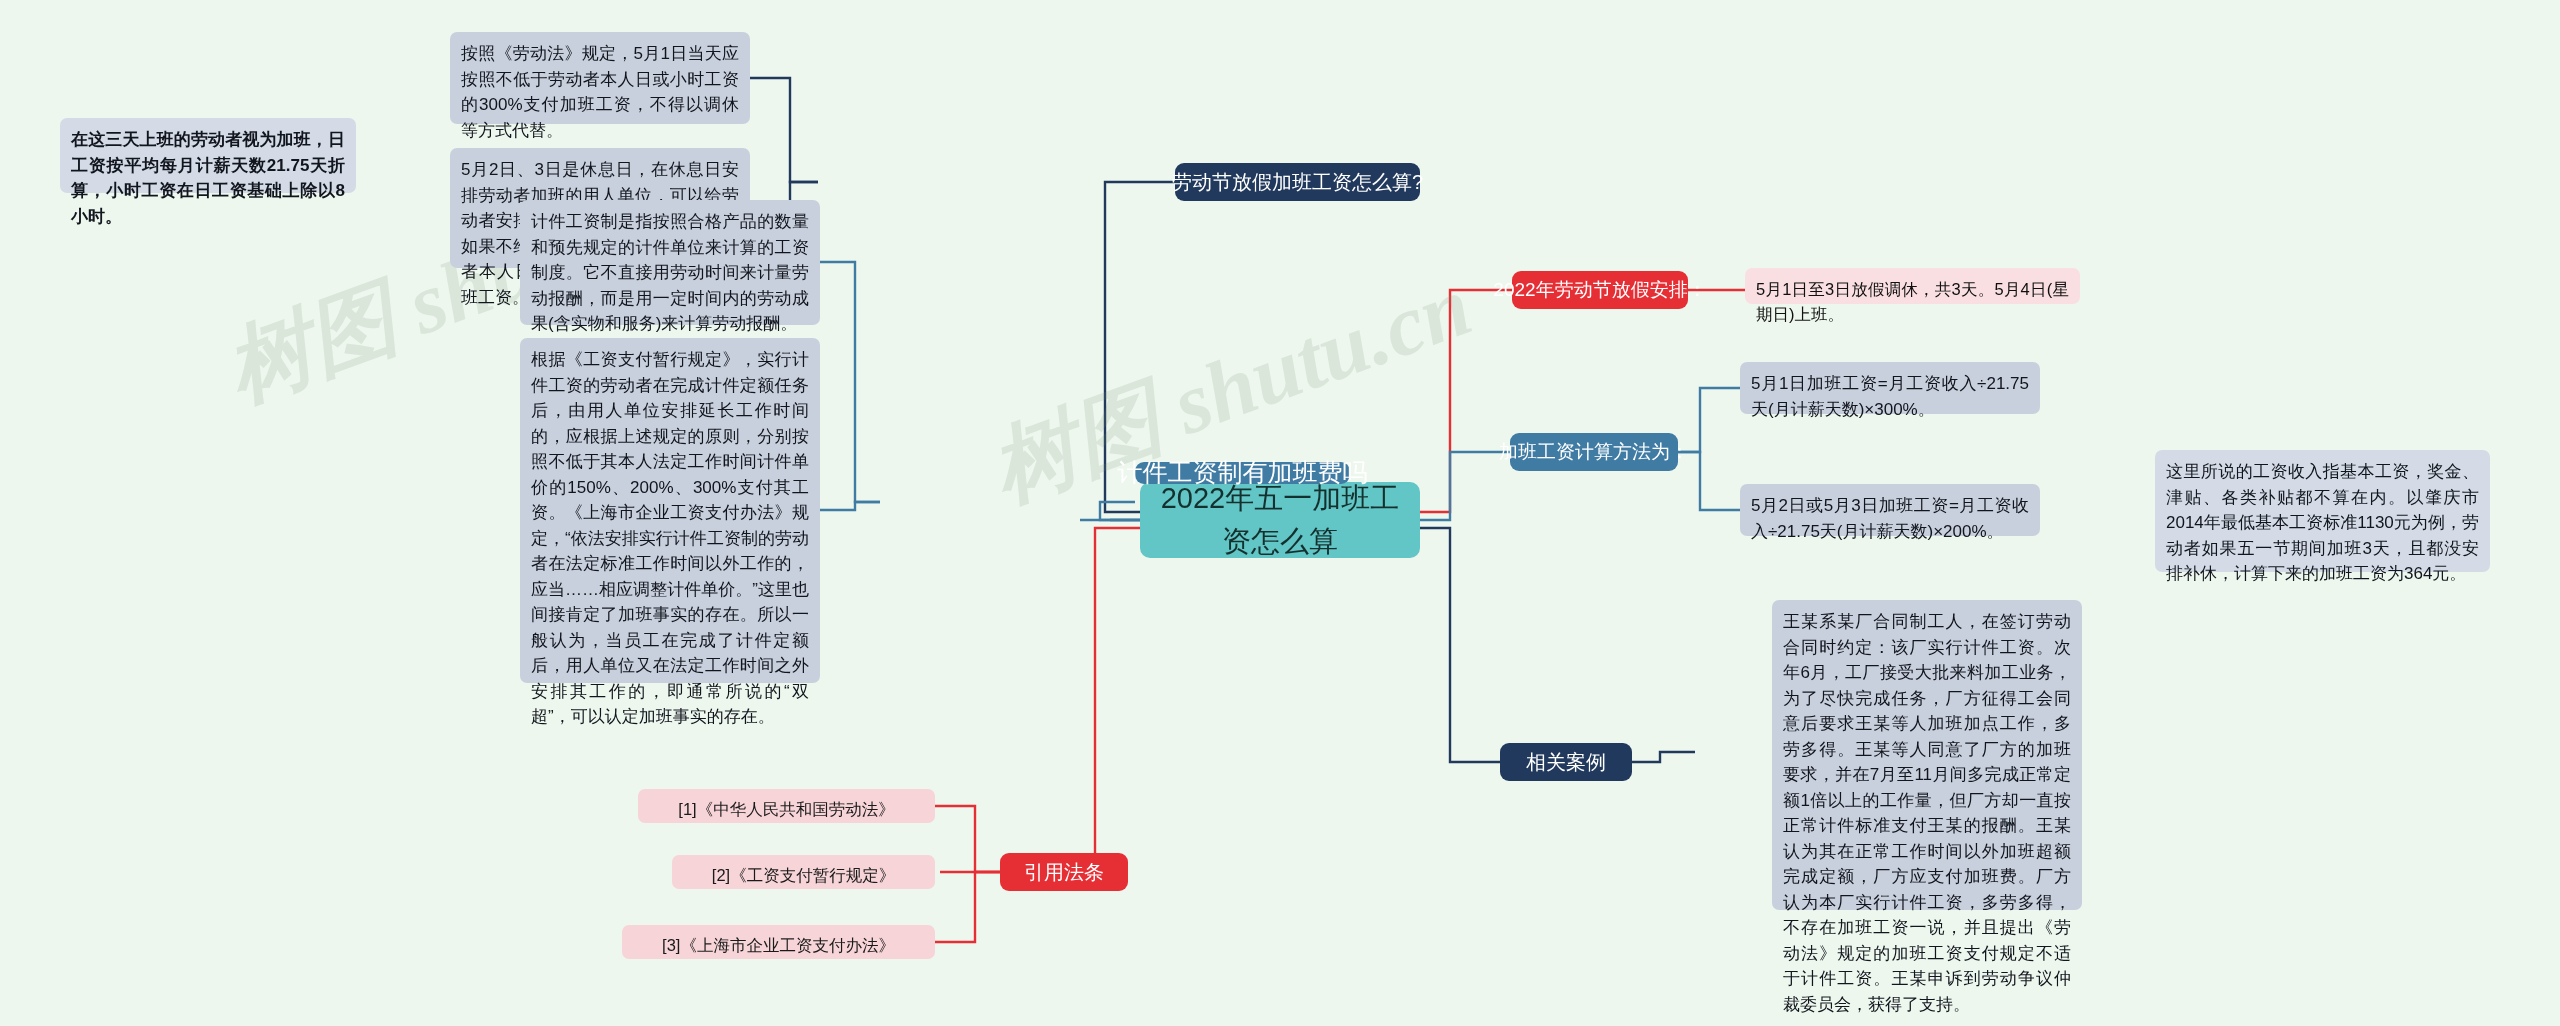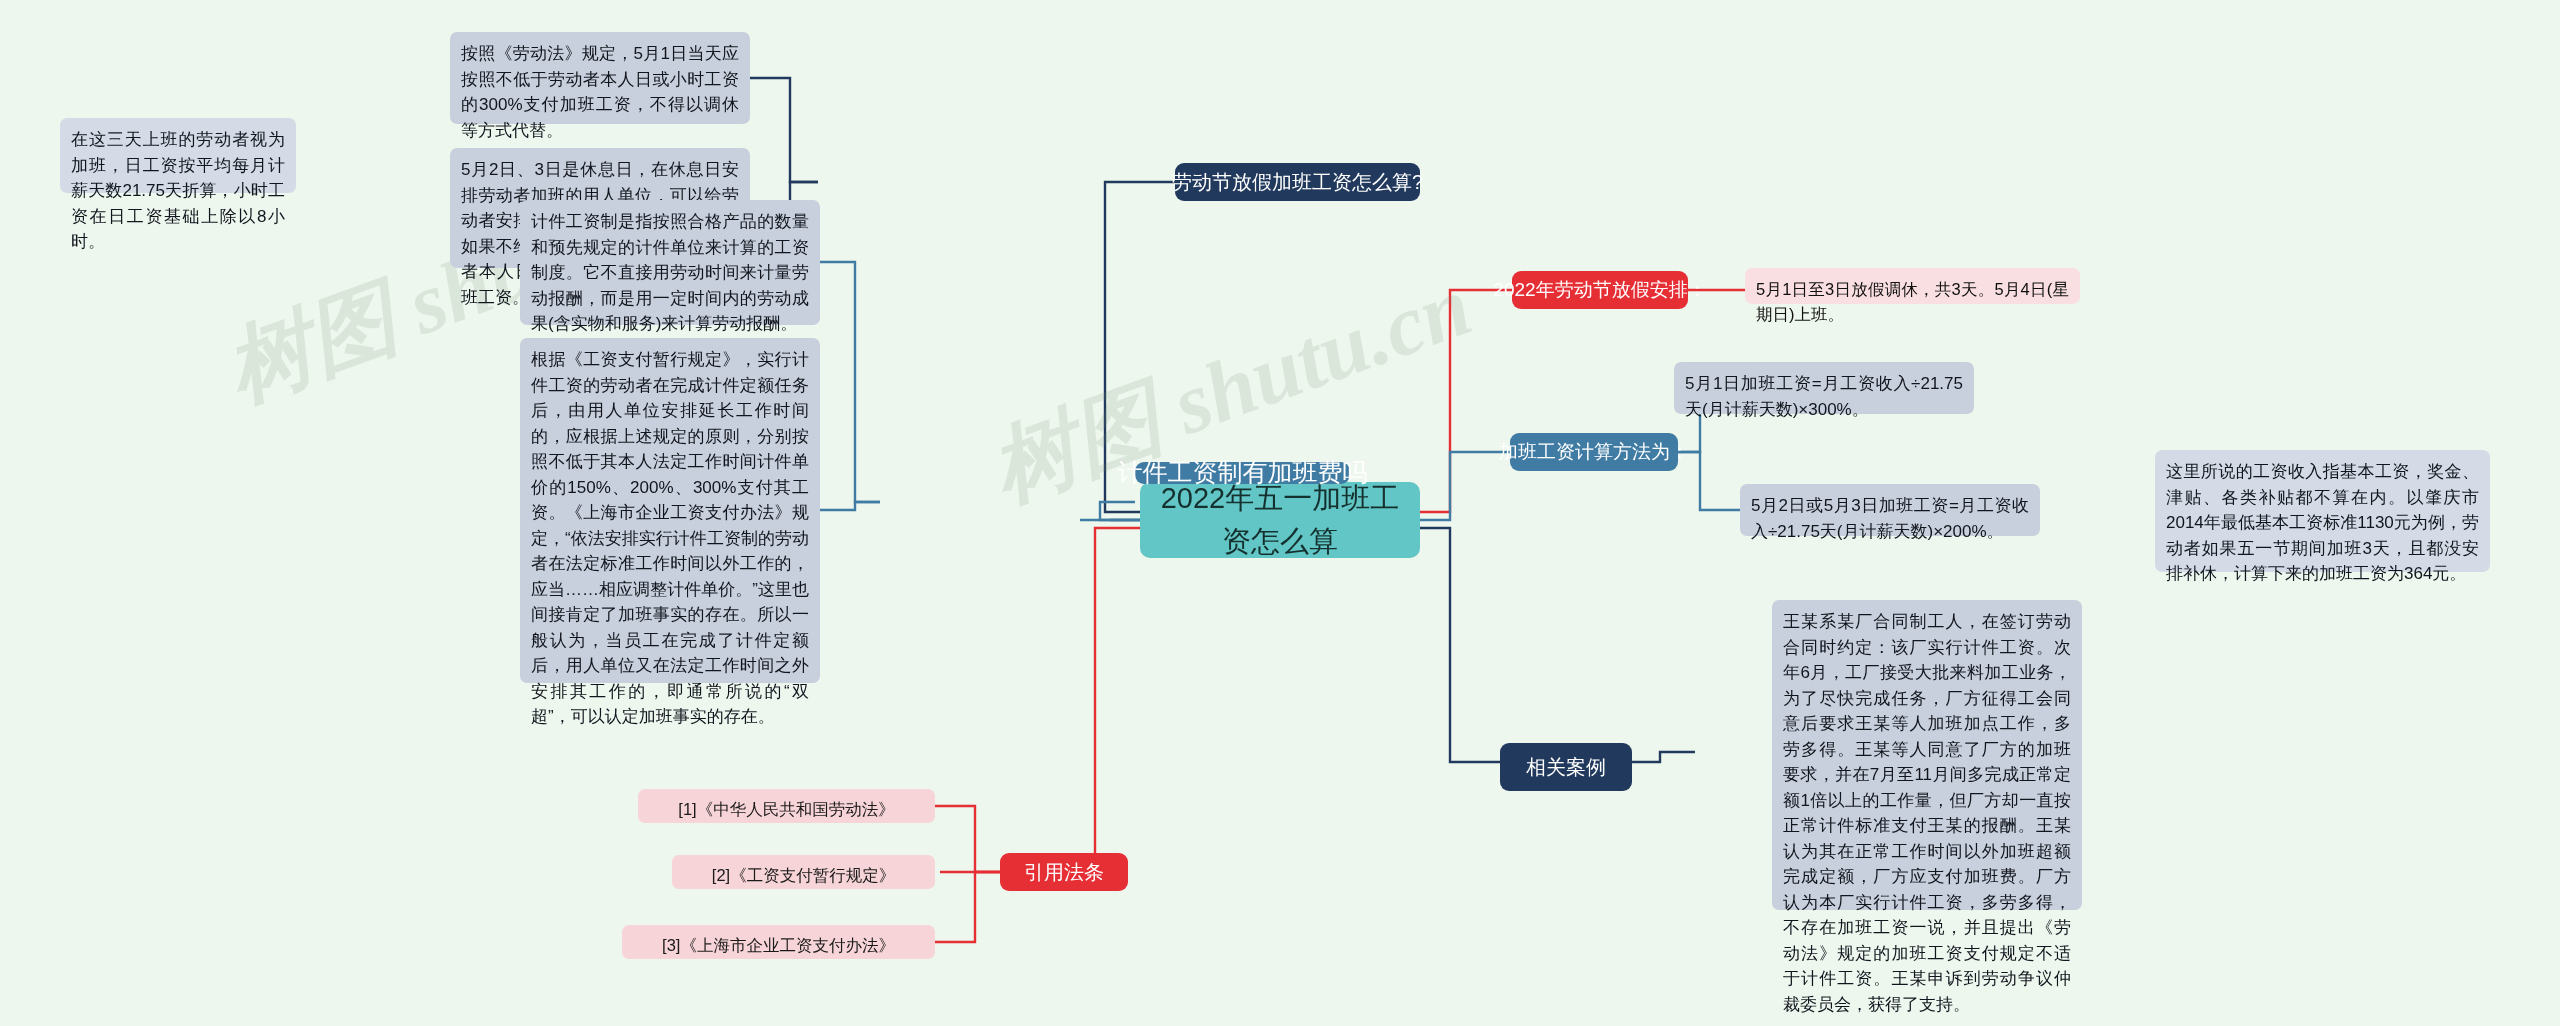--- a/index.html
+++ b/index.html
@@ -161,21 +161,21 @@
   <div class="wm" style="left:980px; top:330px; font-size:86px; transform:rotate(-20deg);">树图 shutu.cn</div>
 
   <div class="node root" style="left:1140px; top:482px; width:280px; height:76px;">2022年五一加班工资怎么算</div>
 
   <div class="node navy" style="left:1175px; top:163px; width:245px; height:38px; font-size:20px;">劳动节放假加班工资怎么算?</div>
 
   <div class="node leaf" style="left:450px; top:32px; width:300px; height:92px;">按照《劳动法》规定，5月1日当天应按照不低于劳动者本人日或小时工资的300%支付加班工资，不得以调休等方式代替。</div>
 
   <div class="node leaf" style="left:450px; top:148px; width:300px; height:120px;">5月2日、3日是休息日，在休息日安排劳动者加班的用人单位，可以给劳动者安排补休，可不支付加班工资，如果不给补休，则应按照不低于劳动者本人日或小时工资的200%支付加班工资。</div>
 
-  <div class="node leaf light" style="left:60px; top:118px; width:236px; height:75px;">在这三天上班的劳动者视为加班，日工资按平均每月计薪天数21.75天折算，小时工资在日工资基础上除以8小时。</div>
+  <div class="node leaf light" style="left:60px; top:118px; width:296px; height:75px;font-weight:bold;">在这三天上班的劳动者视为加班，日工资按平均每月计薪天数21.75天折算，小时工资在日工资基础上除以8小时。</div>
 
   <div class="node steel" style="left:1135px; top:462px; width:215px; height:22px; font-size:25px;">计件工资制有加班费吗</div>
 
   <div class="node leaf" style="left:520px; top:200px; width:300px; height:125px;">计件工资制是指按照合格产品的数量和预先规定的计件单位来计算的工资制度。它不直接用劳动时间来计量劳动报酬，而是用一定时间内的劳动成果(含实物和服务)来计算劳动报酬。</div>
 
   <div class="node leaf" style="left:520px; top:338px; width:300px; height:345px;">根据《工资支付暂行规定》，实行计件工资的劳动者在完成计件定额任务后，由用人单位安排延长工作时间的，应根据上述规定的原则，分别按照不低于其本人法定工作时间计件单价的150%、200%、300%支付其工资。《上海市企业工资支付办法》规定，“依法安排实行计件工资制的劳动者在法定标准工作时间以外工作的，应当……相应调整计件单价。”这里也间接肯定了加班事实的存在。所以一般认为，当员工在完成了计件定额后，用人单位又在法定工作时间之外安排其工作的，即通常所说的“双超”，可以认定加班事实的存在。</div>
 
   <div class="node red" style="left:1000px; top:853px; width:128px; height:38px; font-size:20px;">引用法条</div>
 
   <div class="node pink" style="left:638px; top:789px; width:297px; height:34px;">[1]《中华人民共和国劳动法》</div>
@@ -183,23 +183,23 @@
   <div class="node pink" style="left:672px; top:855px; width:263px; height:34px;">[2]《工资支付暂行规定》</div>
 
   <div class="node pink" style="left:622px; top:925px; width:313px; height:34px;">[3]《上海市企业工资支付办法》</div>
 
   <div class="node red" style="left:1512px; top:271px; width:176px; height:38px; font-size:19px;">2022年劳动节放假安排：</div>
 
   <div class="node pinkbig" style="left:1745px; top:268px; width:335px; height:36px;">5月1日至3日放假调休，共3天。5月4日(星期日)上班。</div>
 
   <div class="node steel" style="left:1510px; top:433px; width:168px; height:38px; font-size:19px;">加班工资计算方法为：</div>
 
-  <div class="node leaf" style="left:1674px; top:362px; width:300px; height:52px;">5月1日加班工资=月工资收入÷21.75天(月计薪天数)×300%。</div>
+  <div class="node leaf" style="left:1740px; top:362px; width:300px; height:52px;">5月1日加班工资=月工资收入÷21.75天(月计薪天数)×300%。</div>
 
   <div class="node leaf" style="left:1740px; top:484px; width:300px; height:52px;">5月2日或5月3日加班工资=月工资收入÷21.75天(月计薪天数)×200%。</div>
 
   <div class="node leaf light" style="left:2155px; top:450px; width:335px; height:122px;">这里所说的工资收入指基本工资，奖金、津贴、各类补贴都不算在内。以肇庆市2014年最低基本工资标准1130元为例，劳动者如果五一节期间加班3天，且都没安排补休，计算下来的加班工资为364元。</div>
 
-  <div class="node navy" style="left:1500px; top:743px; width:132px; height:48px; font-size:20px;">相关案例</div>
+  <div class="node navy" style="left:1500px; top:743px; width:132px; height:38px; font-size:20px;">相关案例</div>
 
   <div class="node leaf" style="left:1772px; top:600px; width:310px; height:310px;">王某系某厂合同制工人，在签订劳动合同时约定：该厂实行计件工资。次年6月，工厂接受大批来料加工业务，为了尽快完成任务，厂方征得工会同意后要求王某等人加班加点工作，多劳多得。王某等人同意了厂方的加班要求，并在7月至11月间多完成正常定额1倍以上的工作量，但厂方却一直按正常计件标准支付王某的报酬。王某认为其在正常工作时间以外加班超额完成定额，厂方应支付加班费。厂方认为本厂实行计件工资，多劳多得，不存在加班工资一说，并且提出《劳动法》规定的加班工资支付规定不适于计件工资。王某申诉到劳动争议仲裁委员会，获得了支持。</div>
 
 </div>
 
 </body></html>

